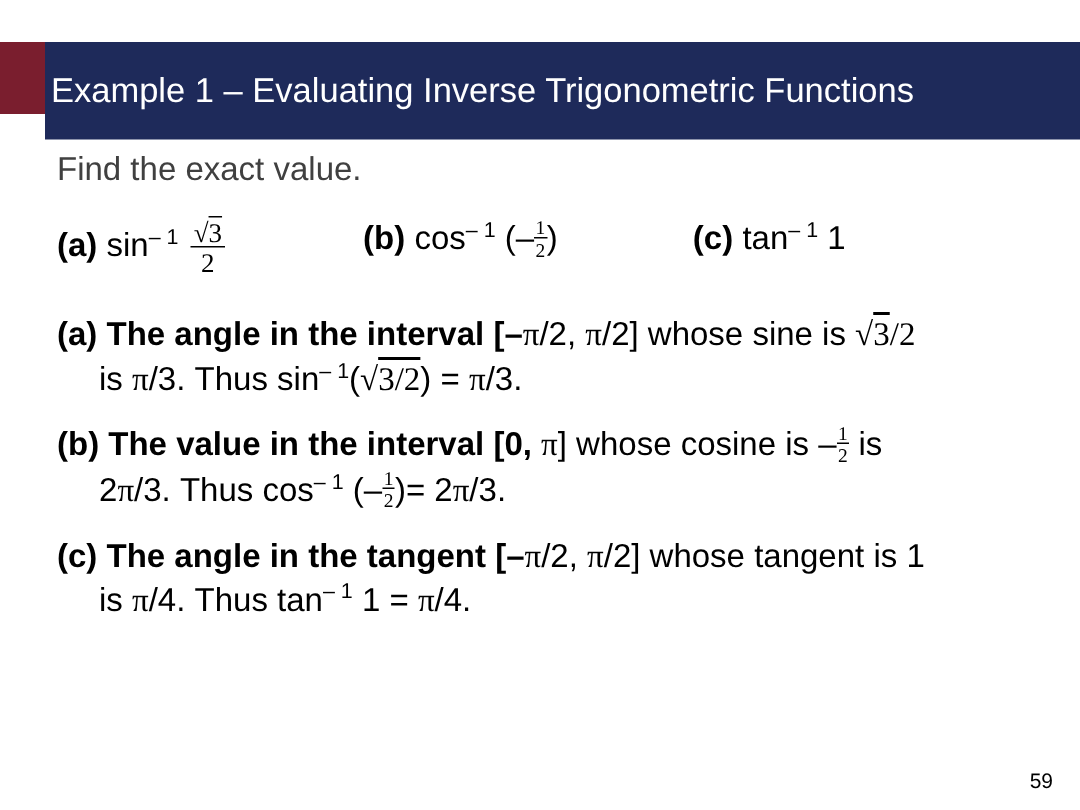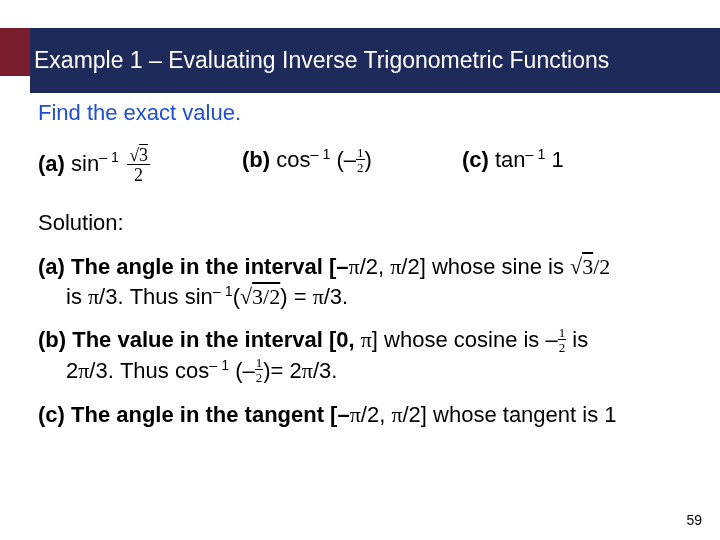--- a/index.html
+++ b/index.html
@@ -40,21 +40,21 @@
     font-size: 23px;
   }
   .content {
     position: absolute;
     top: 100px;
     left: 38px;
     right: 30px;
   }
   .prompt {
     font-size: 22px;
-    color: #1d4ed8;
+    color: #404040;
     margin-bottom: 20px;
   }
   .parts-row {
     display: flex;
     gap: 90px;
     font-size: 22px;
     margin-bottom: 24px;
   }
   .part-label { font-weight: bold; }
   .sup { font-size: 0.65em; vertical-align: super; }
@@ -136,21 +136,20 @@
       (<span>–</span><span class="inline-frac"><span class="num">1</span><span class="den">2</span></span>)
     </div>
     <div>
       <span class="part-label">(c)</span>
       <span>tan</span><span class="sup">– 1</span>
       <span>1</span>
     </div>
   </div>
 
   <div class="solution">
-    <p>Solution:</p>
 
     <p>
       <span class="part-label">(a) The angle in the interval [–</span><span class="pi">π</span><span>/2, </span><span class="pi">π</span><span>/2] whose sine is</span>
       <span class="sqrt">√<span class="ov">3</span>/2</span><br>
       <span class="indent">
         <span>is </span><span class="pi">π</span><span>/3. Thus sin</span><span class="sup">– 1</span><span>(</span><span class="sqrt">√<span class="ov">3/2</span></span><span>) = </span><span class="pi">π</span><span>/3.</span>
       </span>
     </p>
 
     <p>
@@ -158,17 +157,20 @@
       –<span class="inline-frac"><span class="num">1</span><span class="den">2</span></span>
       <span>is</span><br>
       <span class="indent">
         <span>2</span><span class="pi">π</span><span>/3. Thus cos</span><span class="sup">– 1</span>
         (–<span class="inline-frac"><span class="num">1</span><span class="den">2</span></span>)<span>= 2</span><span class="pi">π</span><span>/3.</span>
       </span>
     </p>
 
     <p>
       <span class="part-label">(c) The angle in the tangent [–</span><span class="pi">π</span><span>/2, </span><span class="pi">π</span><span>/2] whose tangent is 1</span><br>
+      <span class="indent">
+        <span>is </span><span class="pi">π</span><span>/4. Thus tan</span><span class="sup">– 1</span><span> 1 = </span><span class="pi">π</span><span>/4.</span>
+      </span>
     </p>
   </div>
 </div>
 
 <div class="page-num">59</div>
 
 </body></html>

